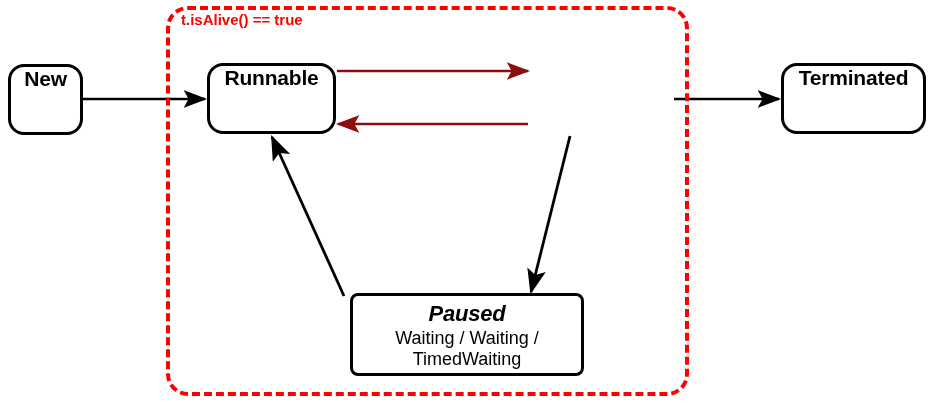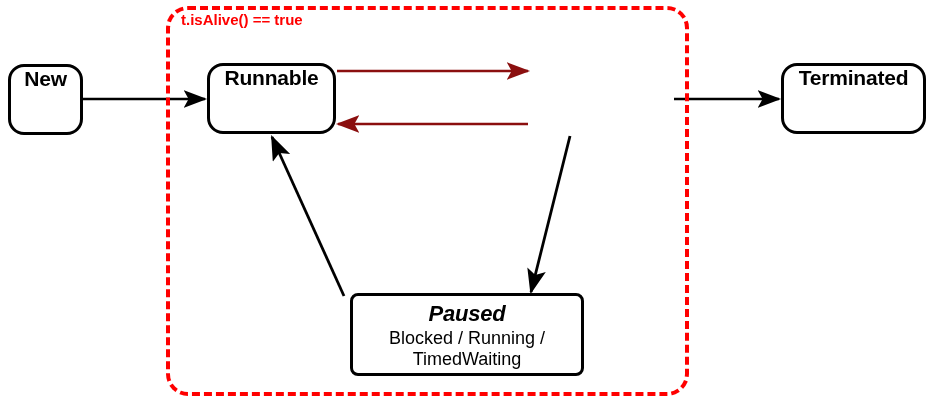--- a/index.html
+++ b/index.html
@@ -151,16 +151,16 @@
     <span class="node-label">Runnable</span>
   </div>
 
 
   <div class="node" id="node-terminated">
     <span class="node-label">Terminated</span>
   </div>
 
   <div class="node" id="node-paused">
     <span class="node-label">Paused</span>
-    <span class="node-sublabel">Blocked / Running / TimedWaiting</span>
+    <span class="node-sublabel">Waiting / Waiting / TimedWaiting</span>
   </div>
 
 </div>
 
 </body></html>

